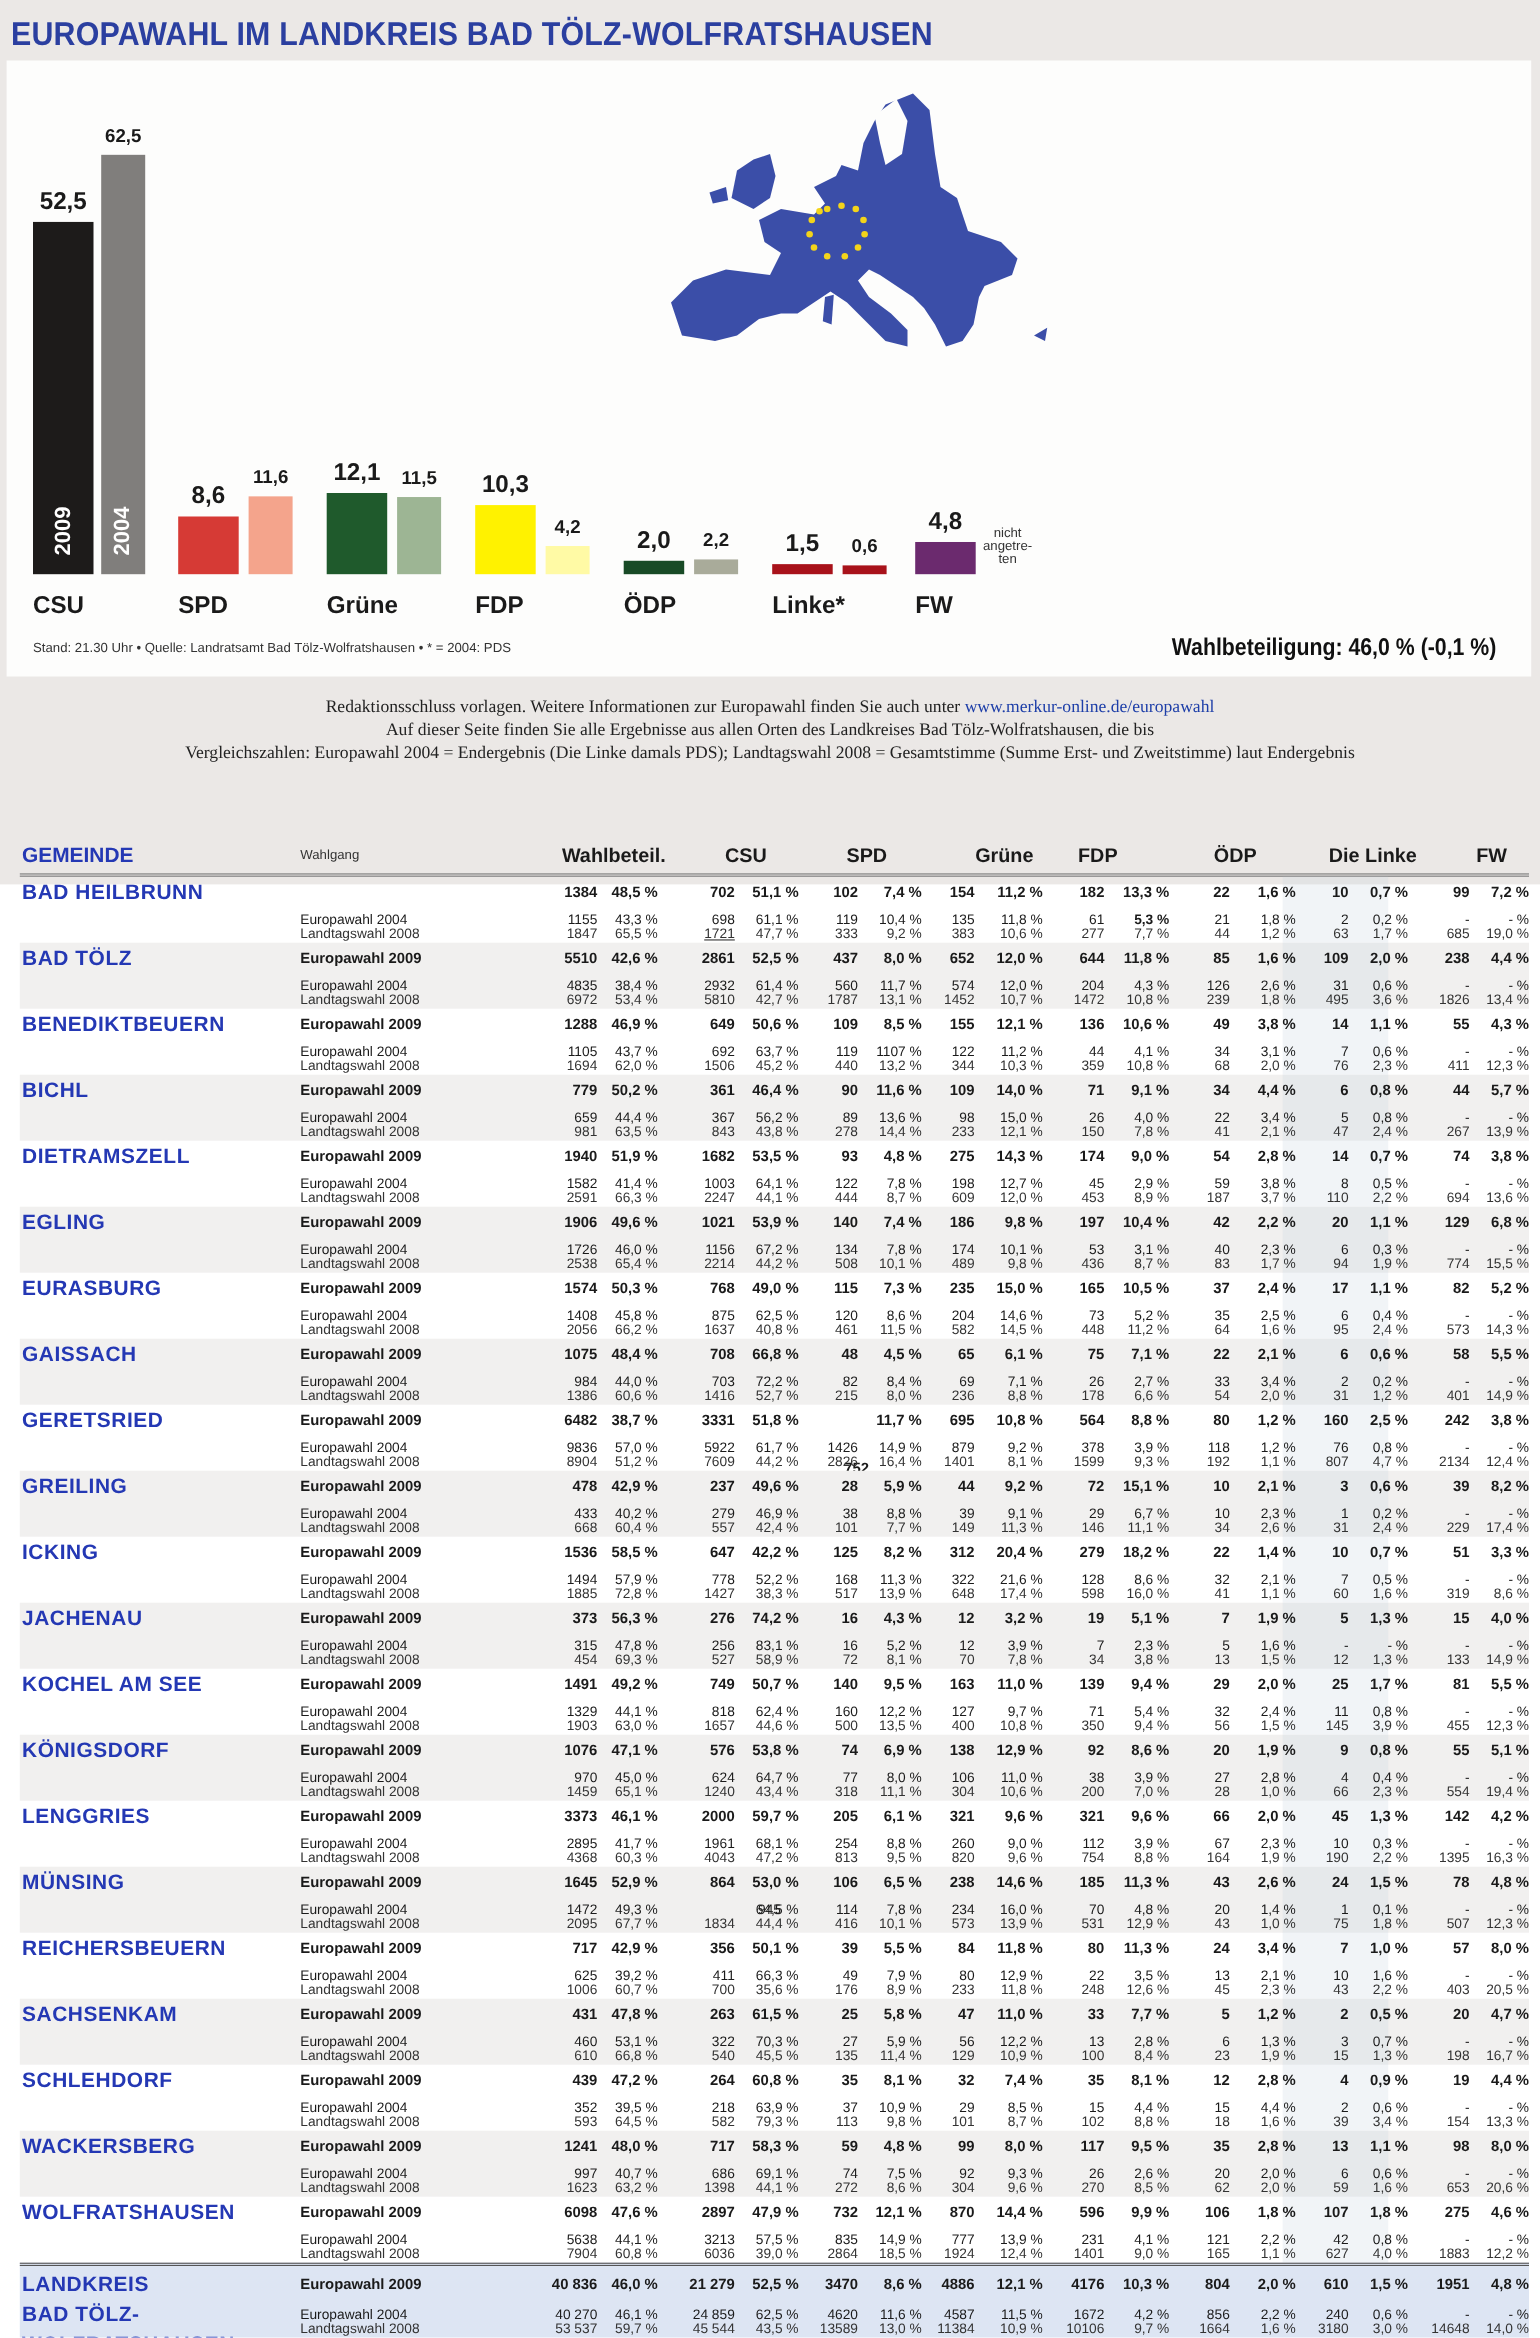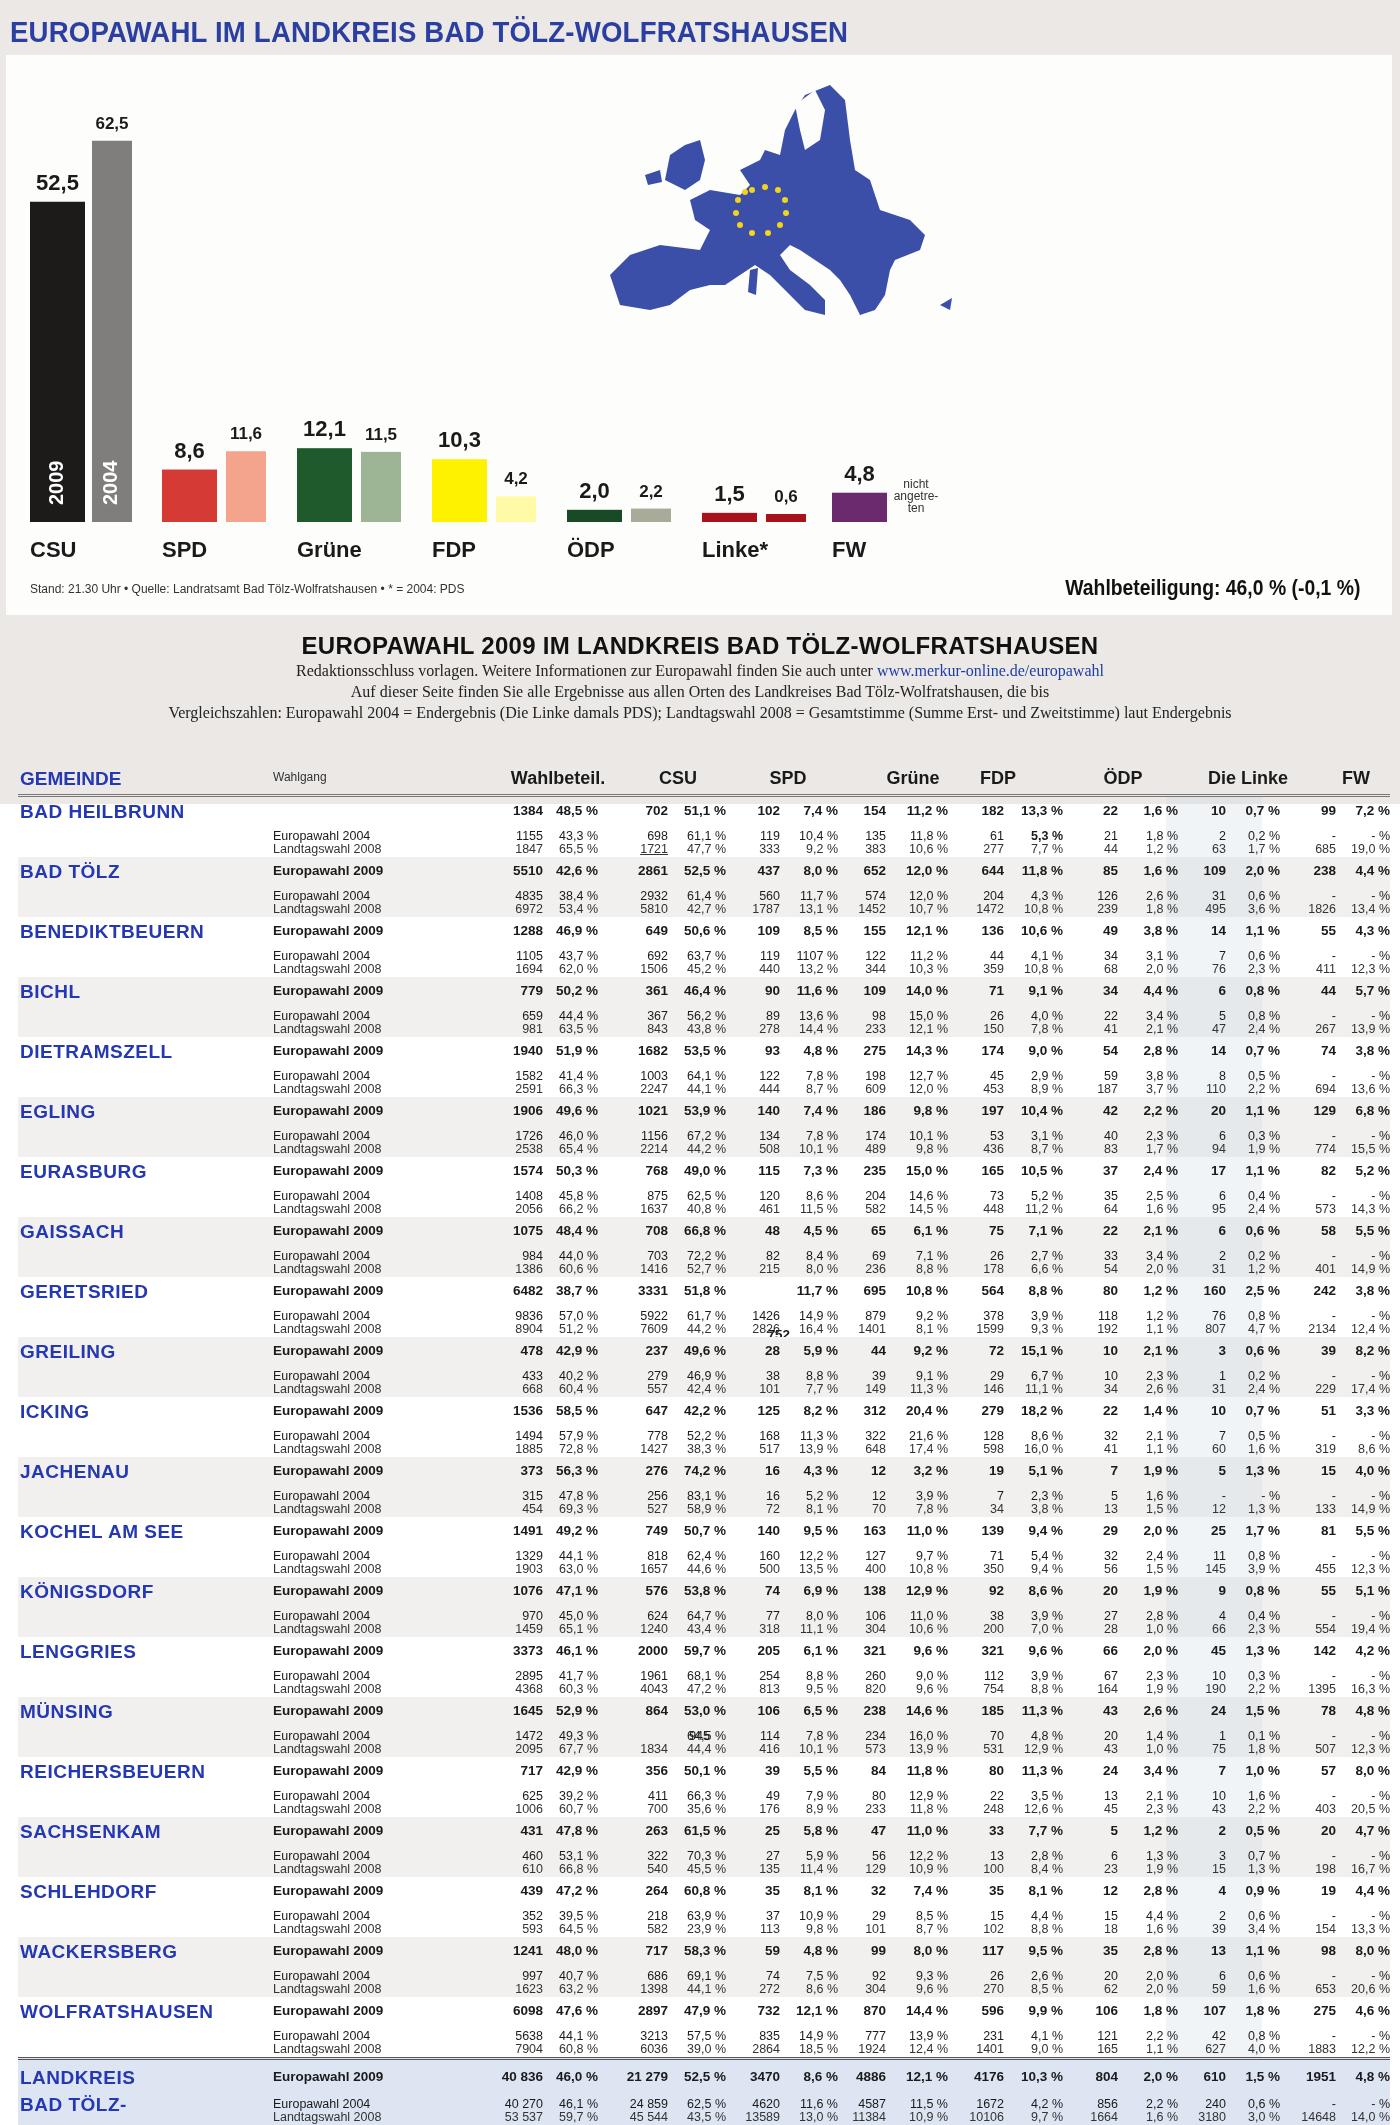--- a/index.html
+++ b/index.html
@@ -107,21 +107,20 @@
       <circle cx="146" cy="143" r="3"></circle>
         <circle cx="148" cy="130" r="3"></circle>
         <circle cx="155" cy="122" r="3"></circle>
     </g>
   </svg>
   <div id="chart-footer-source">Stand: 21.30 Uhr • Quelle: Landratsamt Bad Tölz-Wolfratshausen • * = 2004: PDS</div>
   <div id="turnout">Wahlbeteiligung: 46,0 % (-0,1 %)</div>
 </div>
 
 <div id="heading">
-  <div id="main-title">EUROPAWAHL 2009 IM LANDKREIS BAD TÖLZ-WOLFRATSHAUSEN</div>
   <div class="intro"><span>Redaktionsschluss vorlagen. Weitere Informationen zur Europawahl finden Sie auch unter </span><span class="link">www.merkur-online.de/europawahl</span></div>
   <div class="intro">Auf dieser Seite finden Sie alle Ergebnisse aus allen Orten des Landkreises Bad Tölz-Wolfratshausen, die bis</div>
   <div class="intro">Vergleichszahlen: Europawahl 2004 = Endergebnis (Die Linke damals PDS); Landtagswahl 2008 = Gesamtstimme (Summe Erst- und Zweitstimme) laut Endergebnis</div>
 </div>
 
 <div id="table-wrap">
   <div class="thead" id="thead">
     <span class="th th-gem">GEMEINDE</span>
     <span class="th th-wahl">Wahlgang</span>
   <span class="th" style="left: 480px; width: 120px; text-align: center;">Wahlbeteil.</span>
@@ -1271,21 +1270,21 @@
           <span class="c" style="right: 164px;">2</span>
           <span class="c" style="right: 110px;">0,6 %</span>
           <span class="c" style="right: 54px;">-</span>
           <span class="c" style="right: 0px;">- %</span>
         </div>
         <div class="row r08">
           <span class="c c-label">Landtagswahl 2008</span>
           <span class="c" style="right: 847px;">593</span>
           <span class="c" style="right: 792px;">64,5 %</span>
           <span class="c" style="right: 722px;">582</span>
-          <span class="c" style="right: 664px;">23,9 %</span>
+          <span class="c" style="right: 664px;">79,3 %</span>
           <span class="c" style="right: 610px;">113</span>
           <span class="c" style="right: 552px;">9,8 %</span>
           <span class="c" style="right: 504px;">101</span>
           <span class="c" style="right: 442px;">8,7 %</span>
           <span class="c" style="right: 386px;">102</span>
           <span class="c" style="right: 327px;">8,8 %</span>
           <span class="c" style="right: 272px;">18</span>
           <span class="c" style="right: 212px;">1,6 %</span>
           <span class="c" style="right: 164px;">39</span>
           <span class="c" style="right: 110px;">3,4 %</span>

